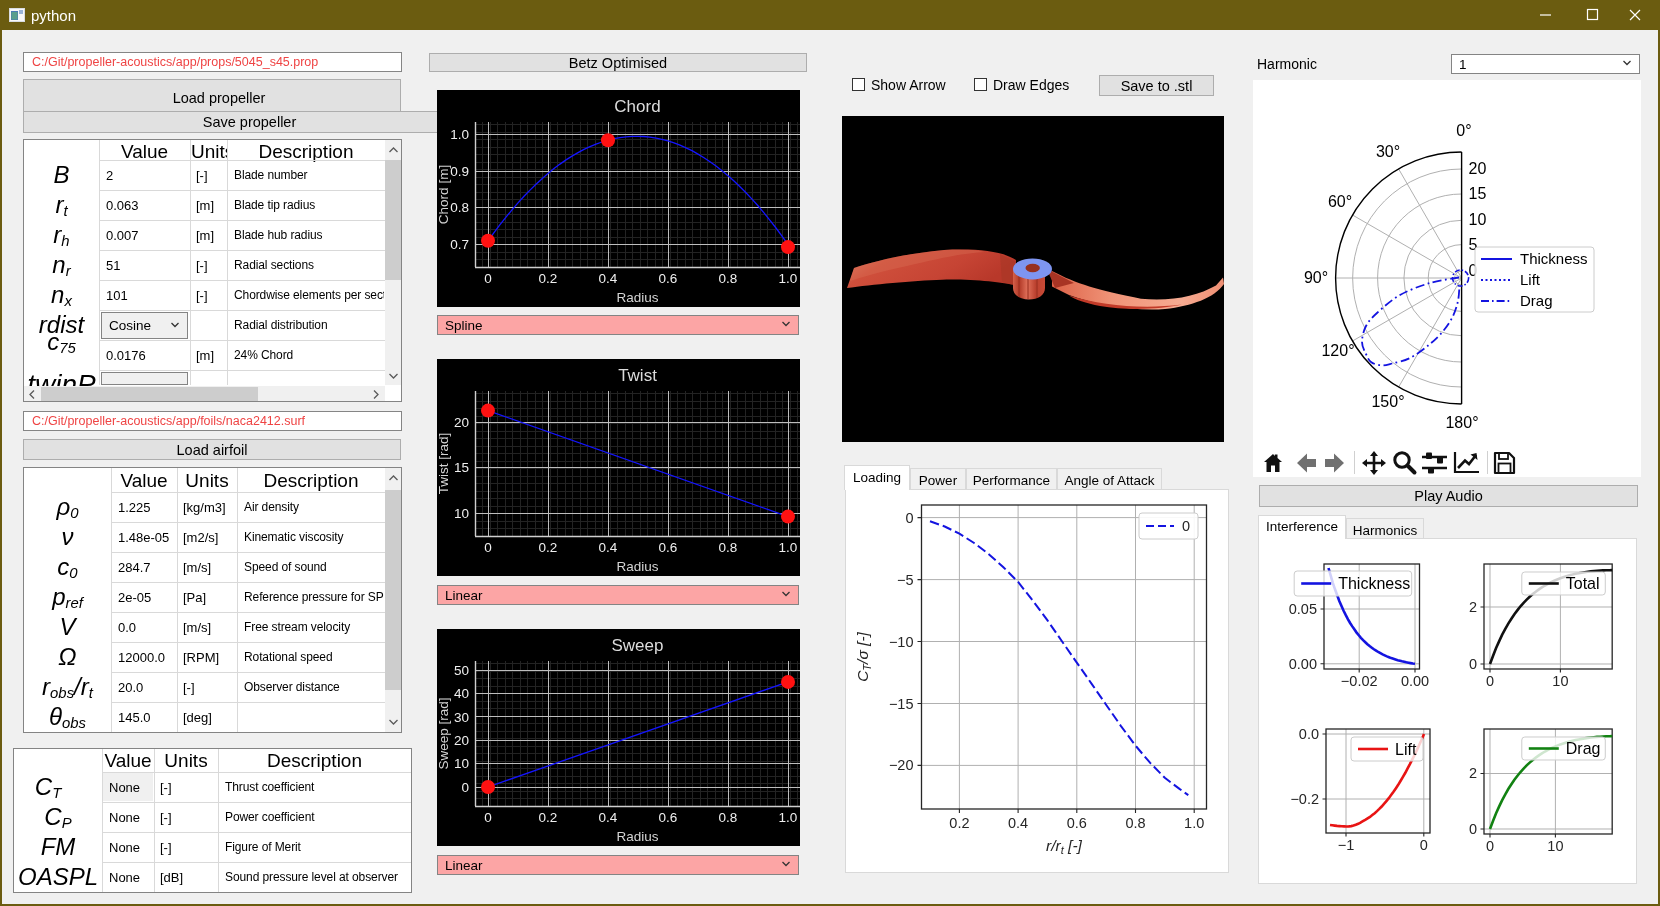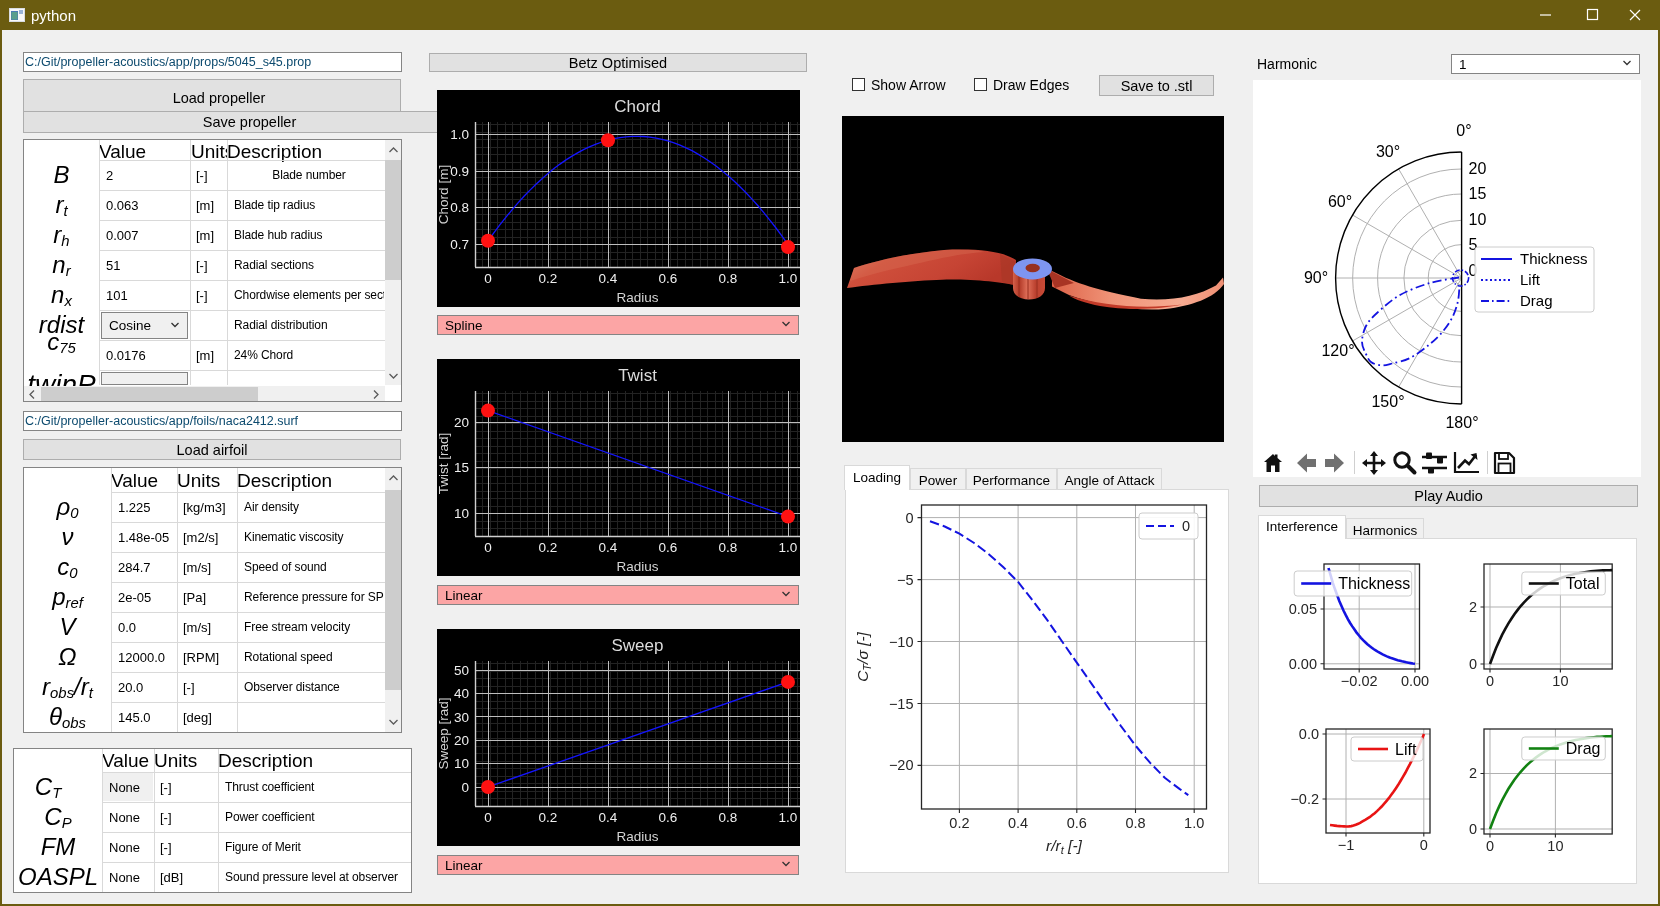--- a/index.html
+++ b/index.html
@@ -2,27 +2,27 @@
 <html><head><meta charset="utf-8">
 <style>
 * { margin:0; padding:0; box-sizing:border-box; }
 html,body { width:1660px; height:906px; overflow:hidden; }
 body { font-family:"Liberation Sans", sans-serif; background:#f0f0f0; position:relative; }
 .abs { position:absolute; }
 .titlebar { left:0; top:0; width:1660px; height:30px; background:#6b5c10; }
 .winborder { background:#6b5c10; }
 .btn { background:#e1e1e1; border:1px solid #adadad; font-size:14.5px; color:#000;
   display:flex; align-items:center; justify-content:center; }
-.inp { background:#fff; border:1px solid #858585; font-size:12.5px; color:#0c4a6e;
-  display:flex; align-items:center; padding-left:1px; white-space:nowrap; overflow:hidden;}
+.inp { background:#fff; border:1px solid #858585; font-size:12.5px; color:#ef4444;
+  display:flex; align-items:center; padding-left:8px; white-space:nowrap; overflow:hidden;}
 .combo { background:#fca5a5; border:1px solid #848484; font-size:13.5px; color:#000;
   display:flex; align-items:center; padding-left:7px; position:absolute; }
 .combo .chev { position:absolute; right:6px; top:50%; margin-top:-7px; width:12px; height:12px; }
 .tblf { background:#fff; border:1px solid #848484; position:absolute; }
-.hdr { font-size:19px; color:#000; position:absolute; white-space:nowrap; overflow:hidden;}
+.hdr { font-size:19px; color:#000; position:absolute; text-align:center; white-space:nowrap; overflow:hidden;}
 .cell { font-size:13px; color:#000; position:absolute; white-space:nowrap; overflow:hidden;}
 .cell.d { font-size:12px; letter-spacing:-0.1px; }
 .mlab { font-style:italic; color:#000; position:absolute; text-align:center; white-space:nowrap; line-height:28px;}
 .mlab sub { font-size:62%; vertical-align:-0.22em; }
 .vline { position:absolute; width:1px; background:#d9d9d9; }
 .hline { position:absolute; height:1px; background:#d9d9d9; }
 .sbtrack { position:absolute; background:#f0f0f0; }
 .sbthumb { position:absolute; background:#cdcdcd; }
 .sbarr { position:absolute; display:flex; align-items:center; justify-content:center;}
 .cb { position:absolute; width:13px; height:13px; background:#fff; border:1px solid #333; }
@@ -53,21 +53,21 @@
 <div class="abs inp" style="left:23px;top:52px;width:379px;height:20px;">C:/Git/propeller-acoustics/app/props/5045_s45.prop</div>
 <div class="abs btn" style="left:23px;top:79px;width:378px;height:38px;padding-left:14px;">Load propeller</div>
 <div class="abs btn" style="left:23px;top:111px;width:453px;height:22px;">Save propeller</div>
 <div class="abs tblf" style="left:23px;top:139px;width:379px;height:263px;"></div>
 <div class="hdr" style="left:99px;top:141px;width:91px;">Value</div>
 <div class="hdr" style="left:191px;top:141px;width:36px;text-align:left;">Units</div>
 <div class="hdr" style="left:227px;top:141px;width:158px;">Description</div>
 <div class="mlab" style="left:24px;top:161px;width:75px;font-size:24px;"><i>B</i></div>
 <div class="cell" style="left:106px;top:168px;width:83px;">2</div>
 <div class="cell" style="left:196px;top:168px;width:31px;">[-]</div>
-<div class="cell d" style="left:234px;top:168px;width:150px;text-align:center;">Blade number</div>
+<div class="cell d" style="left:234px;top:168px;width:150px;">Blade number</div>
 <div class="hline" style="left:99px;top:190px;width:286px;"></div>
 <div class="mlab" style="left:24px;top:191px;width:75px;font-size:24px;"><i>r<sub>t</sub></i></div>
 <div class="cell" style="left:106px;top:198px;width:83px;">0.063</div>
 <div class="cell" style="left:196px;top:198px;width:31px;">[m]</div>
 <div class="cell d" style="left:234px;top:198px;width:150px;">Blade tip radius</div>
 <div class="hline" style="left:99px;top:220px;width:286px;"></div>
 <div class="mlab" style="left:24px;top:221px;width:75px;font-size:24px;"><i>r<sub>h</sub></i></div>
 <div class="cell" style="left:106px;top:228px;width:83px;">0.007</div>
 <div class="cell" style="left:196px;top:228px;width:31px;">[m]</div>
 <div class="cell d" style="left:234px;top:228px;width:150px;">Blade hub radius</div>

